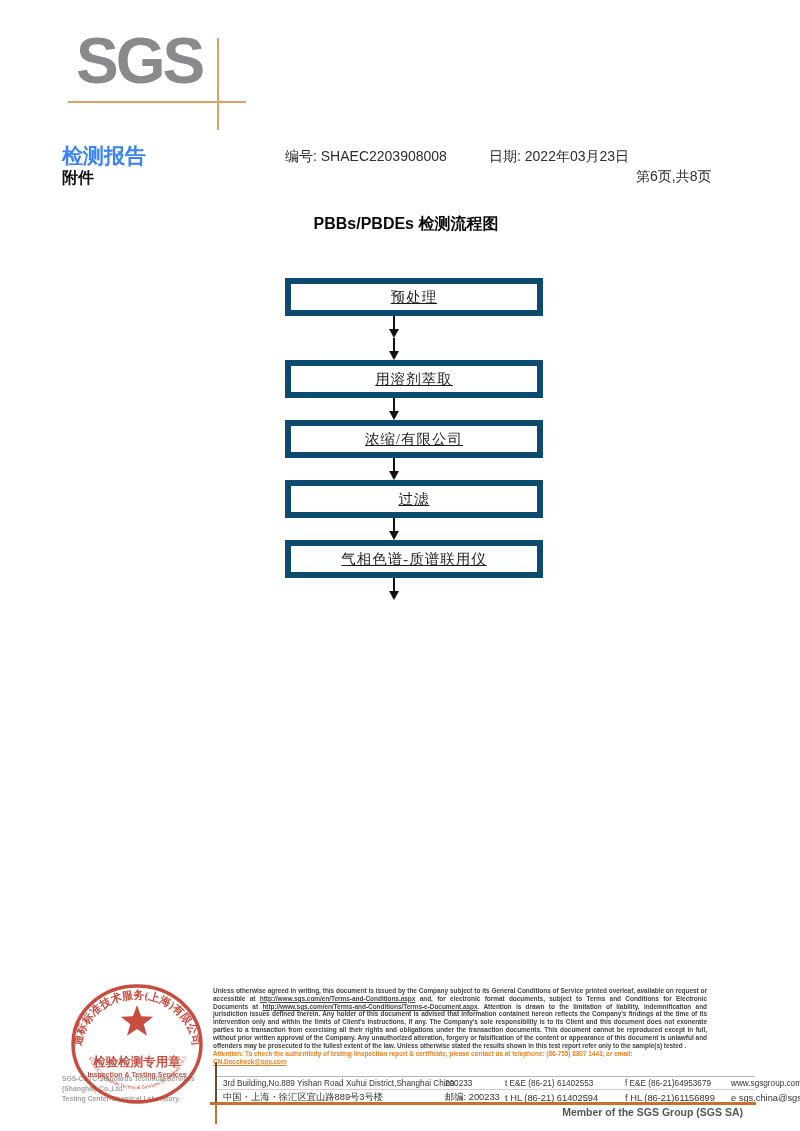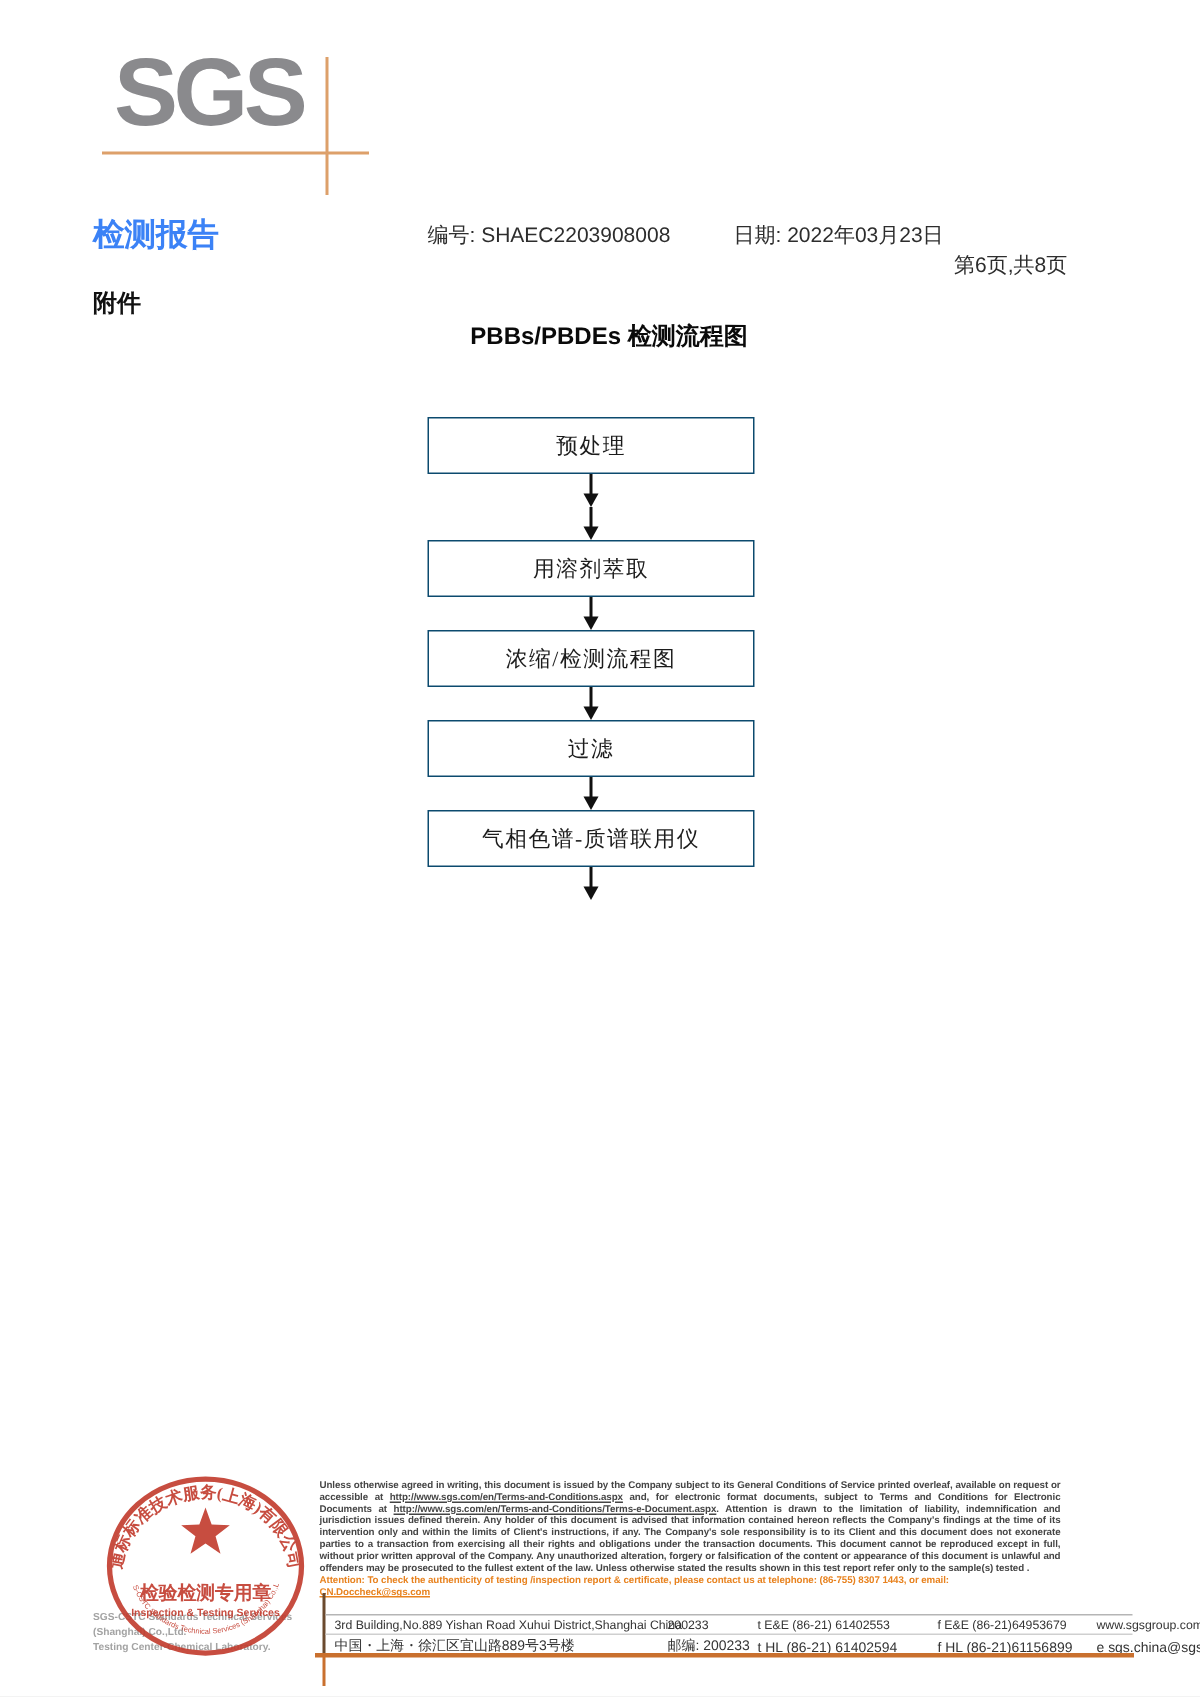--- a/index.html
+++ b/index.html
@@ -24,36 +24,37 @@
   .report-title {
     position:absolute; left:62px; top:142px;
     font-family:"Liberation Serif", serif;
     font-size:21px; font-weight:700; color:#3b82f6;
   }
   .hdr-item { position:absolute; top:148px; font-size:14px; color:#2d2d2d; white-space:nowrap; }
   .hdr-no   { left:285px; }
   .hdr-date { left:489px; }
   .hdr-page { left:636px;margin-top:20px; }
   .attachment {
-    position:absolute; left:62px; top:192px;
+    position:absolute; left:62px; top:168px;
     font-family:"Liberation Serif", serif;
     font-size:16px; font-weight:700; color:#111;
   }
 
   
   .flow-title {
     position:absolute; left:0; top:214px; width:800px; text-align:center;
     font-size:16px; font-weight:700; color:#0a0a0a;padding-left:12px;
   }
   .flow { position:absolute; left:285px; top:278px; width:218px; }
   .flow-box {
-    width:218px; height:38px; border:1px solid #0c4a6e; background:#fff;
+    width:258px; height:38px; border:6px solid #0c4a6e; background:#fff;
     display:flex; align-items:center; justify-content:center;
     font-family:"Liberation Serif", serif; font-size:14.5px; color:#1c1c1c;
     letter-spacing:1px;
+    text-decoration:underline;
   }
   .flow-arrow { height:22px; display:flex; flex-direction:column; align-items:center; }
   .flow-arrow .shaft { width:2.5px; flex:1 1 auto; background:#101010; }
   .flow-arrow .head {
     width:0; height:0; margin-top:-1px;
     border-left:5.5px solid transparent; border-right:5.5px solid transparent;
     border-top:9px solid #101010;
   }
 
   
@@ -122,21 +123,21 @@
       </div>
     <div class="flow-arrow">
         <div class="shaft"></div>
         <div class="head"></div>
       </div>
     <div class="flow-box">用溶剂萃取</div>
     <div class="flow-arrow">
         <div class="shaft"></div>
         <div class="head"></div>
       </div>
-    <div class="flow-box">浓缩/检测流程图</div>
+    <div class="flow-box">浓缩/有限公司</div>
     <div class="flow-arrow">
         <div class="shaft"></div>
         <div class="head"></div>
       </div>
     <div class="flow-box">过滤</div>
     <div class="flow-arrow">
         <div class="shaft"></div>
         <div class="head"></div>
       </div>
     <div class="flow-box">气相色谱-质谱联用仪</div>
@@ -165,20 +166,21 @@
     </div>
     <div class="addr-row cn">
       <span>中国・上海・徐汇区宜山路889号3号楼</span>
       <span>邮编: 200233</span>
       <span>t HL (86-21) 61402594</span>
       <span>f HL (86-21)61156899</span>
       <span>e sgs.china@sgs.com</span>
     </div>
   </div>
   <div class="orange-rule"></div>
+  <div class="member-line">Member of the SGS Group (SGS SA)</div>
 
   <div class="company-lines">
     <div>SGS-CSTC Standards Technical Services (Shanghai) Co.,Ltd.</div>
     <div>Testing Center-Chemical Laboratory.</div>
   </div>
 
   <svg class="stamp" viewBox="0 0 150 128">
     <defs>
       <path id="arcTop" d="M 22,86 A 56,51 0 1 1 128,86" fill="none"></path>
       <path id="arcBottom" d="M 26,76 A 51,46 0 0 0 124,76" fill="none"></path>

